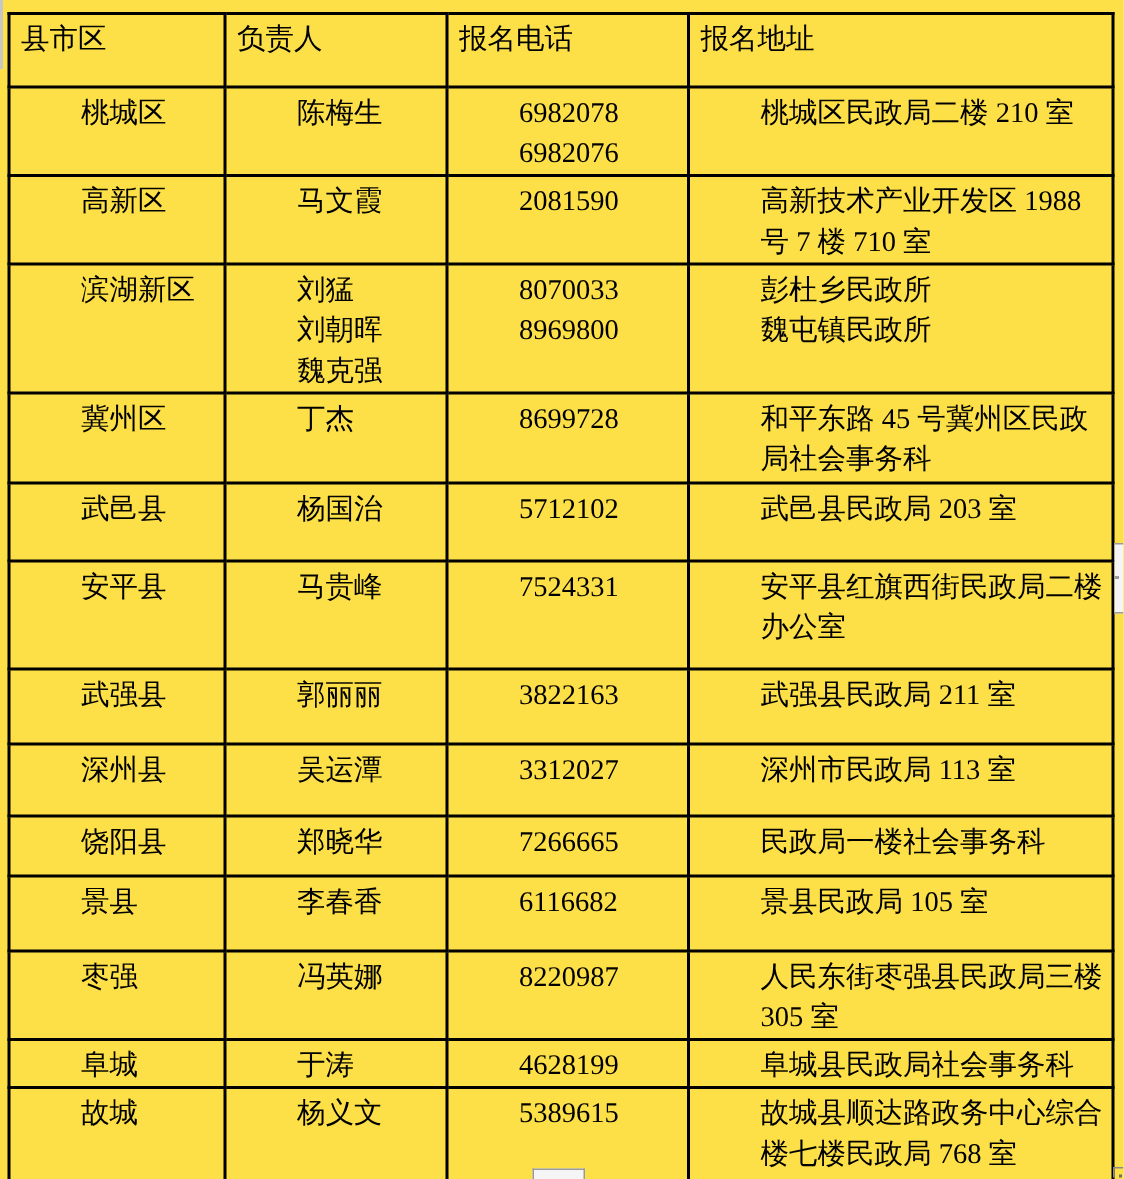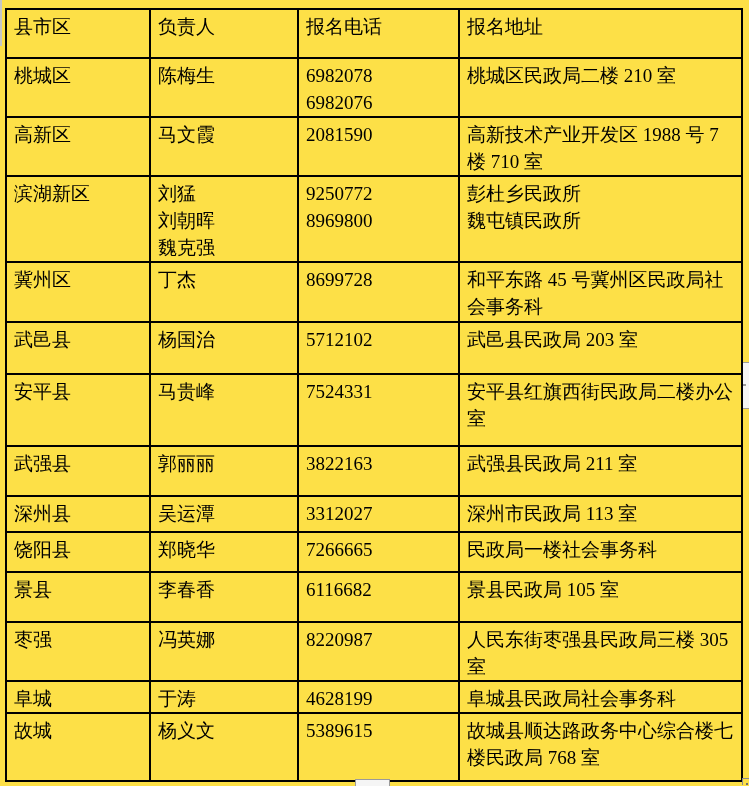--- a/index.html
+++ b/index.html
@@ -27,21 +27,21 @@
     border: 2px solid #000;
     vertical-align: top;
     text-align: left;
     padding: 3px 6px 0 7px;
     font-size: 19px;
     line-height: 27px;
     font-weight: normal;
     overflow: hidden;
     word-break: break-word;
   }
-  .cell-line { white-space: pre-wrap; }
+  .cell-line { white-space: pre-wrap; margin-left: 40px; }
   
   .artifact { position: absolute; }
   .left-sliver {
     left: 0; top: 0; width: 2px; height: 46px;
     background: #c6c6c6;
   }
   .vscroll-frag {
     left: 743px; top: 362px; width: 6px; height: 47px;
     background: #f5f5f5;
     border-top: 1px solid #9a9a9a;
@@ -124,21 +124,21 @@
         <tr style="height: 85px;">
           <td>
             <div class="cell-line">滨湖新区</div>
           </td>
           <td>
             <div class="cell-line">刘猛</div>
             <div class="cell-line">刘朝晖</div>
             <div class="cell-line">魏克强</div>
           </td>
           <td>
-            <div class="cell-line">9250772</div>
+            <div class="cell-line">8070033</div>
             <div class="cell-line">8969800</div>
           </td>
           <td>
             <div class="cell-line">彭杜乡民政所</div>
             <div class="cell-line">魏屯镇民政所</div>
           </td>
         </tr>
         <tr style="height: 60px;">
           <td>
             <div class="cell-line">冀州区</div>
@@ -188,21 +188,21 @@
           <td>
             <div class="cell-line">郭丽丽</div>
           </td>
           <td>
             <div class="cell-line">3822163</div>
           </td>
           <td>
             <div class="cell-line">武强县民政局 211 室</div>
           </td>
         </tr>
-        <tr style="height: 36px;">
+        <tr style="height: 48px;">
           <td>
             <div class="cell-line">深州县</div>
           </td>
           <td>
             <div class="cell-line">吴运潭</div>
           </td>
           <td>
             <div class="cell-line">3312027</div>
           </td>
           <td>

